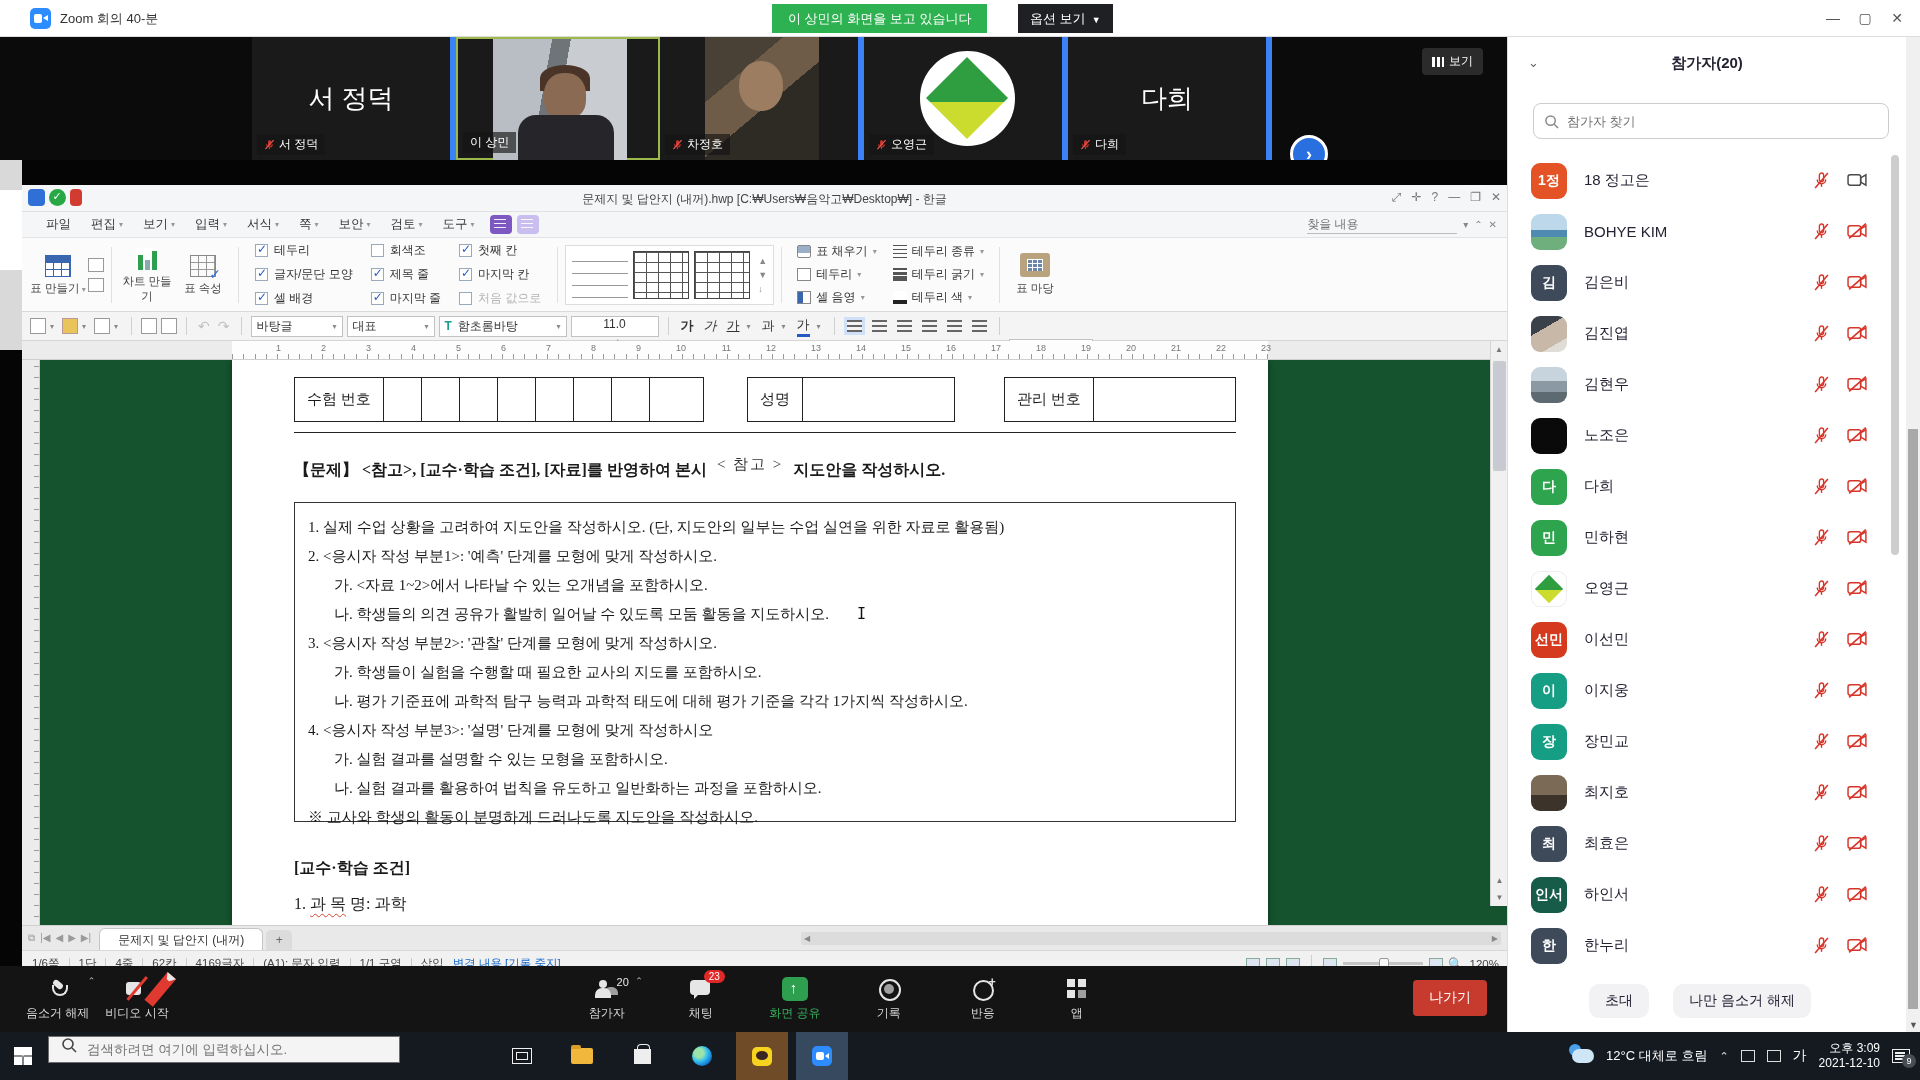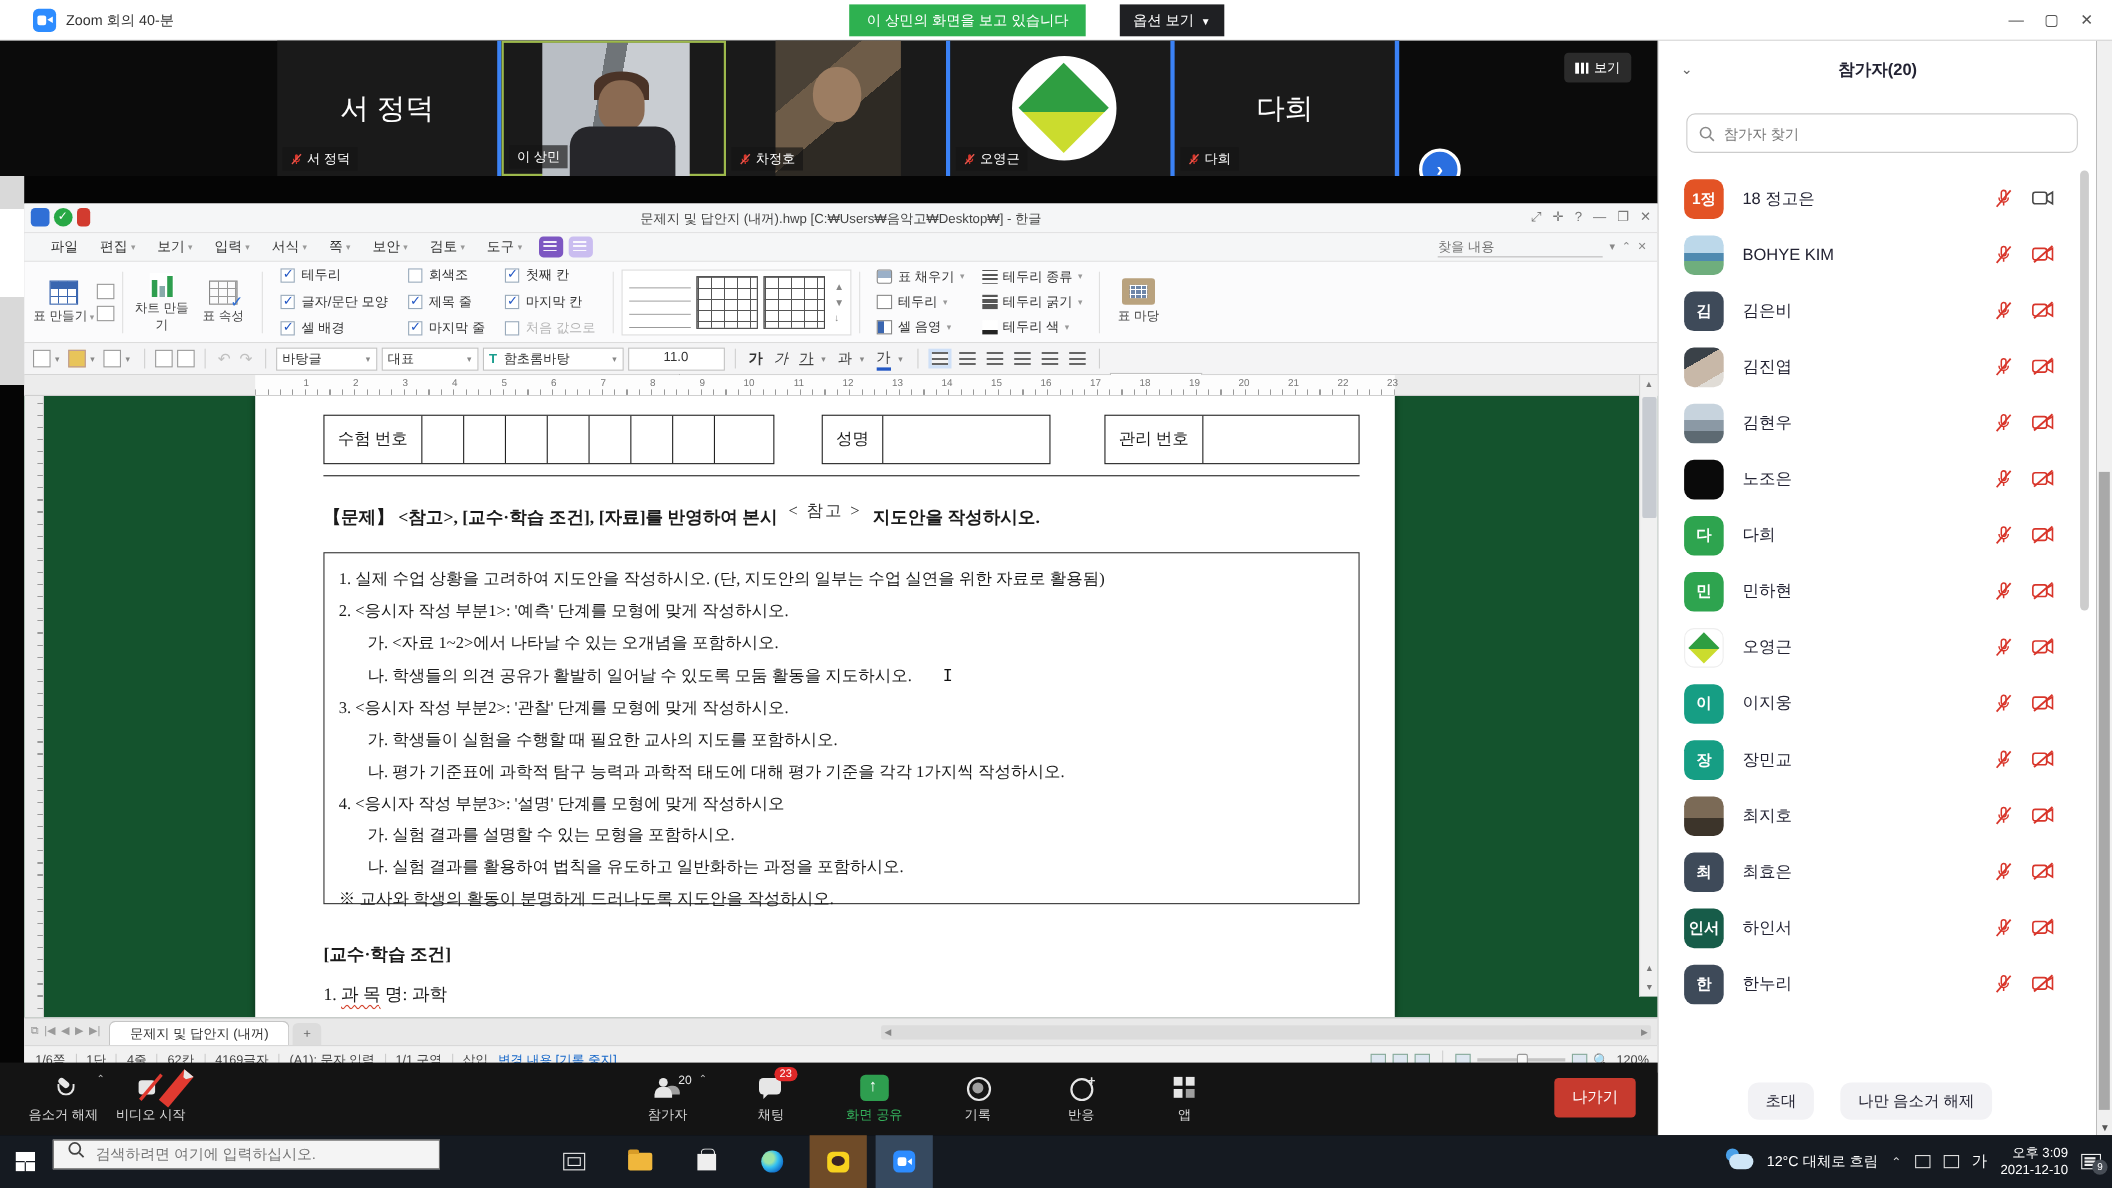--- a/index.html
+++ b/index.html
@@ -14,21 +14,21 @@
   .ztitle .zicon:after { content:""; position:absolute; left:13px; top:7px; border-top:3.5px solid transparent; border-bottom:3.5px solid transparent; border-right:5px solid #fff; }
   .ztitle .ztext { position:absolute; left:60px; top:10px; font-size:13px; color:#333; }
   .sharebanner { position:absolute; left:772px; top:4px; height:29px; background:#2eb150; color:#fff; font-size:13px; line-height:29px; padding:0 16px; }
   .optbtn { position:absolute; left:1018px; top:4px; height:29px; background:#1f2023; color:#fff; font-size:13px; line-height:29px; padding:0 12px; cursor:pointer; }
   .optbtn .car { font-size:9px; margin-left:6px; }
   .wctl { position:absolute; top:6px; width:26px; height:24px; color:#555; font-size:14px; text-align:center; line-height:24px; }
 
   
   .vstrip { position:absolute; left:0; top:37px; width:1507px; height:123px; background:#0b0b0b; }
   .tiles { position:absolute; left:252px; top:0; height:123px; display:flex; }
-  .tile { position:relative; width:204px; height:123px; background:#1a1a1a; border-right:4px solid #3b82f6; }
+  .tile { position:relative; width:204px; height:123px; background:#1a1a1a; border-right:6px solid #3b82f6; }
   .tile .bigname { position:absolute; inset:0; display:flex; align-items:center; justify-content:center; color:#fff; font-size:26px; font-weight:500; }
   .tile.video .vid { position:absolute; left:35px; top:0; width:134px; height:123px; background:linear-gradient(100deg,#b9bec4 0 38%, #6f7478 38% 50%, #c9cdd2 50% 100%); }
   .tile.video { border:2px solid #9db94c; }
   .tile.video .head { position:absolute; left:86px; top:34px; width:42px; height:46px; border-radius:45% 45% 40% 40%; background:#8a6a52; }
   .tile.video .hair { position:absolute; left:82px; top:26px; width:50px; height:26px; border-radius:50% 50% 0 0; background:#4a3327; }
   .tile.video .body { position:absolute; left:60px; top:76px; width:96px; height:47px; border-radius:18px 18px 0 0; background:#26262a; }
   .tile.photo .ph { position:absolute; left:45px; top:0; width:114px; height:123px; background:linear-gradient(140deg,#4a4136 0 30%,#6e5c48 30% 55%,#2e2a24 55%); }
   .tile.photo .ph:after { content:""; position:absolute; left:34px; top:24px; width:44px; height:50px; border-radius:48%; background:#9c7d62; }
   .tile.logo .lg { position:absolute; left:56px; top:14px; width:95px; height:95px; border-radius:50%; background:#fff; border:6px solid #fff; }
   .tile.logo .lg:before { content:""; position:absolute; left:12px; top:12px; width:58px; height:58px; transform:rotate(45deg); background:linear-gradient(135deg,#2f9e41 0 55%,#cbdc2e 55%); }
@@ -996,20 +996,42 @@
           <span class="pic2">
             <svg width="21" height="18" viewBox="0 0 20 16">
               <rect x="1" y="3" width="12" height="10" rx="2" fill="none" stroke="#d8352a" stroke-width="1.4"></rect>
               <path d="M13 6l5-3v10l-5-3z" fill="none" stroke="#d8352a" stroke-width="1.4"></path>
               <line x1="2" y1="15" x2="18" y2="1" stroke="#d8352a" stroke-width="1.6"></line>
             </svg>
           </span>
 
         </div>
 
+        <div class="prow">
+          <div class="pava" style="background-color: rgb(214, 58, 30);">
+            <span>선민</span>
+          </div>
+          <div class="pname">이선민</div>
+          <span class="pic1">
+            <svg width="17" height="19" viewBox="0 0 16 16">
+              <rect x="6" y="1" width="4" height="8" rx="2" fill="none" stroke="#d8352a" stroke-width="1.3"></rect>
+              <path d="M4 7a4 4 0 0 0 8 0" fill="none" stroke="#d8352a" stroke-width="1.3"></path>
+              <line x1="8" y1="11" x2="8" y2="14" stroke="#d8352a" stroke-width="1.3"></line>
+              <line x1="2" y1="15" x2="14" y2="1" stroke="#d8352a" stroke-width="1.5"></line>
+            </svg>
+          </span>
+          <span class="pic2">
+            <svg width="21" height="18" viewBox="0 0 20 16">
+              <rect x="1" y="3" width="12" height="10" rx="2" fill="none" stroke="#d8352a" stroke-width="1.4"></rect>
+              <path d="M13 6l5-3v10l-5-3z" fill="none" stroke="#d8352a" stroke-width="1.4"></path>
+              <line x1="2" y1="15" x2="18" y2="1" stroke="#d8352a" stroke-width="1.6"></line>
+            </svg>
+          </span>
+
+        </div>
 
         <div class="prow">
           <div class="pava" style="background-color: rgb(22, 158, 132);">
             <span>이</span>
           </div>
           <div class="pname">이지웅</div>
           <span class="pic1">
             <svg width="17" height="19" viewBox="0 0 16 16">
               <rect x="6" y="1" width="4" height="8" rx="2" fill="none" stroke="#d8352a" stroke-width="1.3"></rect>
               <path d="M4 7a4 4 0 0 0 8 0" fill="none" stroke="#d8352a" stroke-width="1.3"></path>

